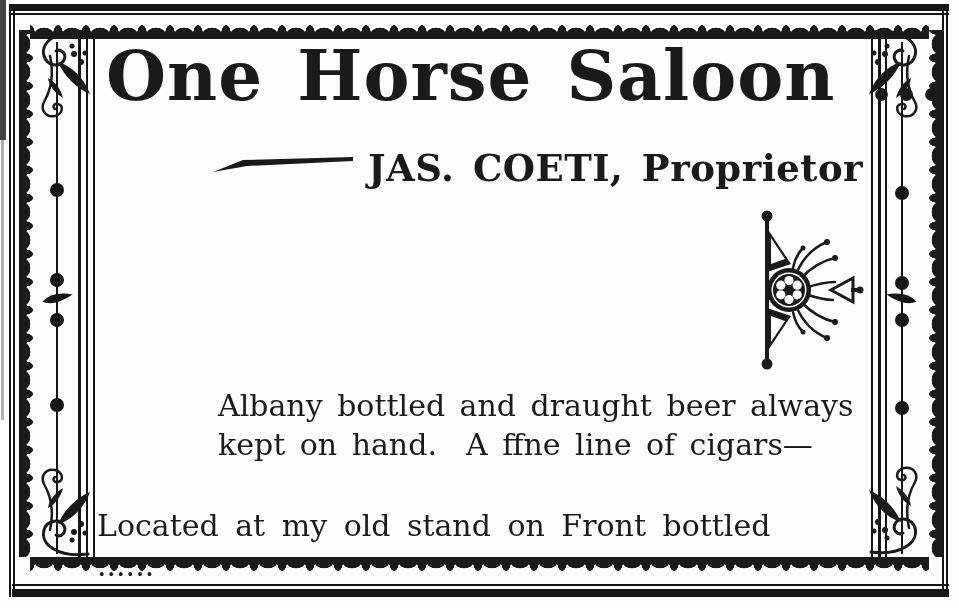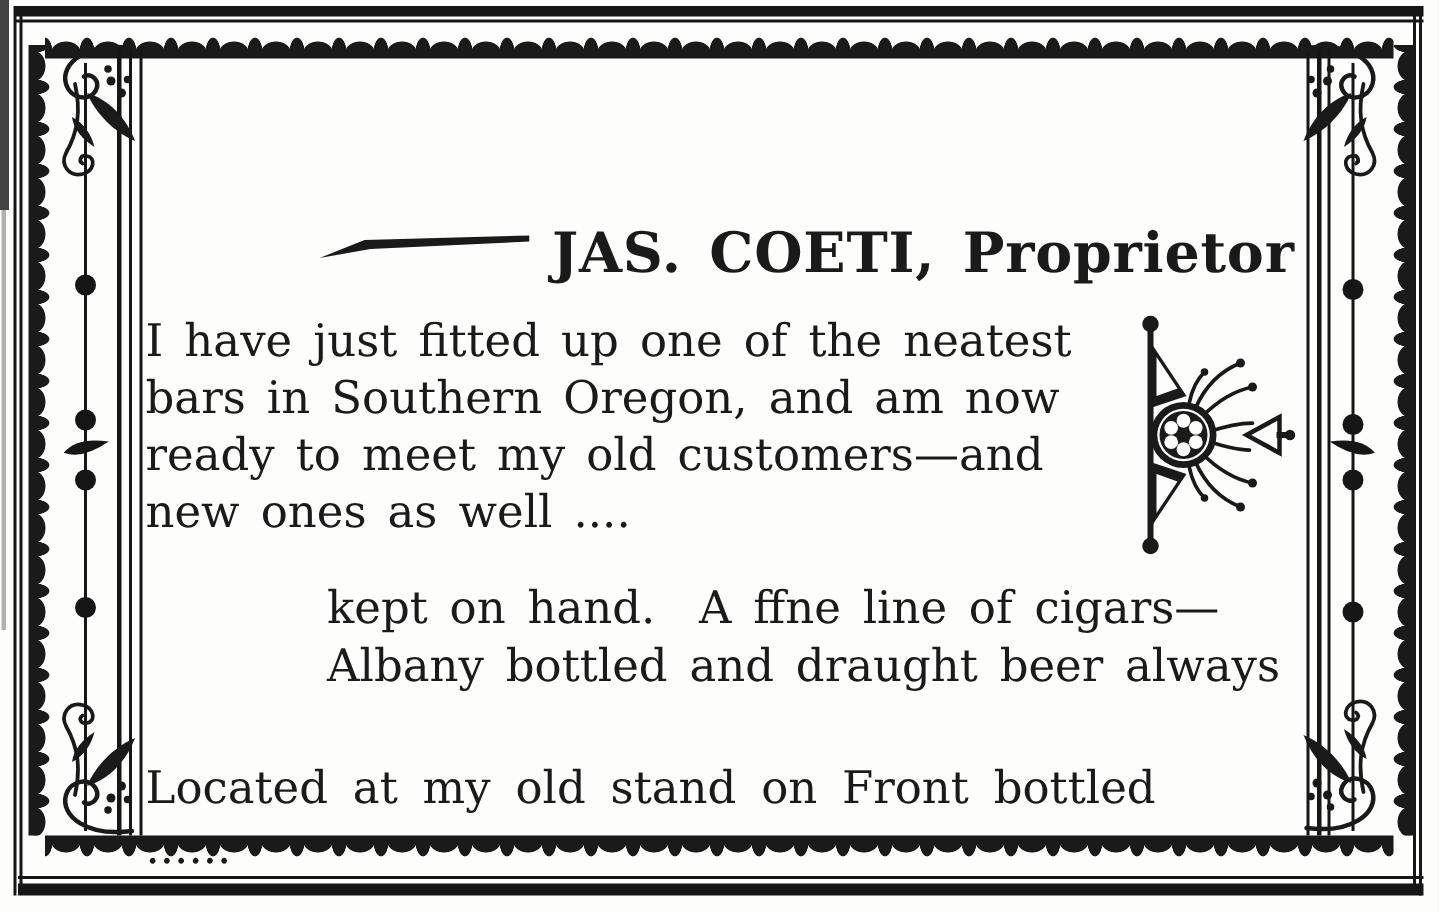--- a/index.html
+++ b/index.html
@@ -171,32 +171,27 @@
       <path d="M20,52 C28,56 33,64 35,72 C27,67 21,60 20,52 Z" fill="#1a1a1a"></path>
       <g fill="#1a1a1a">
         <circle cx="46" cy="28" r="3"></circle>
           <circle cx="53" cy="36" r="3"></circle>
         <circle cx="44" cy="20" r="2.5"></circle>
           <circle cx="57" cy="27" r="2.5"></circle>
       </g>
     </svg>
   </div>
 
+  <h1 class="title">One Horse Saloon ...</h1>
 
   <svg class="abs" style="left:213px;top:153px;" width="140" height="22" viewBox="0 0 140 22">
     <path d="M140,4 L30,7 L0,19 L34,13 L140,8 Z" fill="#1a1a1a"></path>
   </svg>
   <div class="prop-text">JAS. COETI, Proprietor</div>
 
-  <div class="bodytext para1">
-    <div class="bline">I have just fitted up one of the neatest</div>
-    <div class="bline">bars in Southern Oregon, and am now</div>
-    <div class="bline">ready to meet my old customers—and</div>
-    <div class="bline">new ones as well ....</div>
-  </div>
 
   <svg class="abs" style="left:733px;top:206px;" width="132" height="168" viewBox="0 0 132 168">
     <rect x="32" y="10" width="4" height="148" fill="#1a1a1a"></rect>
     <circle cx="34" cy="10" r="5.5" fill="#1a1a1a"></circle>
     <circle cx="34" cy="158" r="5.5" fill="#1a1a1a"></circle>
     <path d="M34,22 L34,66 L58,58 Z" fill="#1a1a1a"></path>
     <path d="M38,32 L38,58 L52,53 Z" fill="#fdfdfc"></path>
     <path d="M34,146 L34,102 L58,110 Z" fill="#1a1a1a"></path>
     <path d="M38,136 L38,110 L52,115 Z" fill="#fdfdfc"></path>
     <g fill="none" stroke="#1a1a1a" stroke-width="2.5" stroke-linecap="round">
@@ -227,21 +222,21 @@
         <circle cx="56" cy="93.5" r="4.6"></circle>
       <circle cx="47.8" cy="88.8" r="4.6"></circle>
         <circle cx="47.8" cy="79.2" r="4.6"></circle>
     </g>
     <path d="M120,72 L120,96 L98,84 Z" fill="#fdfdfc" stroke="#1a1a1a" stroke-width="3"></path>
     <rect x="118" y="82" width="8" height="4" fill="#1a1a1a"></rect>
     <circle cx="127" cy="84" r="3.5" fill="#1a1a1a"></circle>
   </svg>
 
   <div class="bodytext para2">
+    <div class="bline">Albany bottled and draught beer always</div>
     <div class="bline">kept on hand.  A ffne line of cigars—</div>
-    <div class="bline">Albany bottled and draught beer always</div>
   </div>
 
   <div class="bodytext para3">
     <div class="bline">Located at my old stand on Front bottled ......</div>
   </div>
 
 </div>
 
 </body></html>

